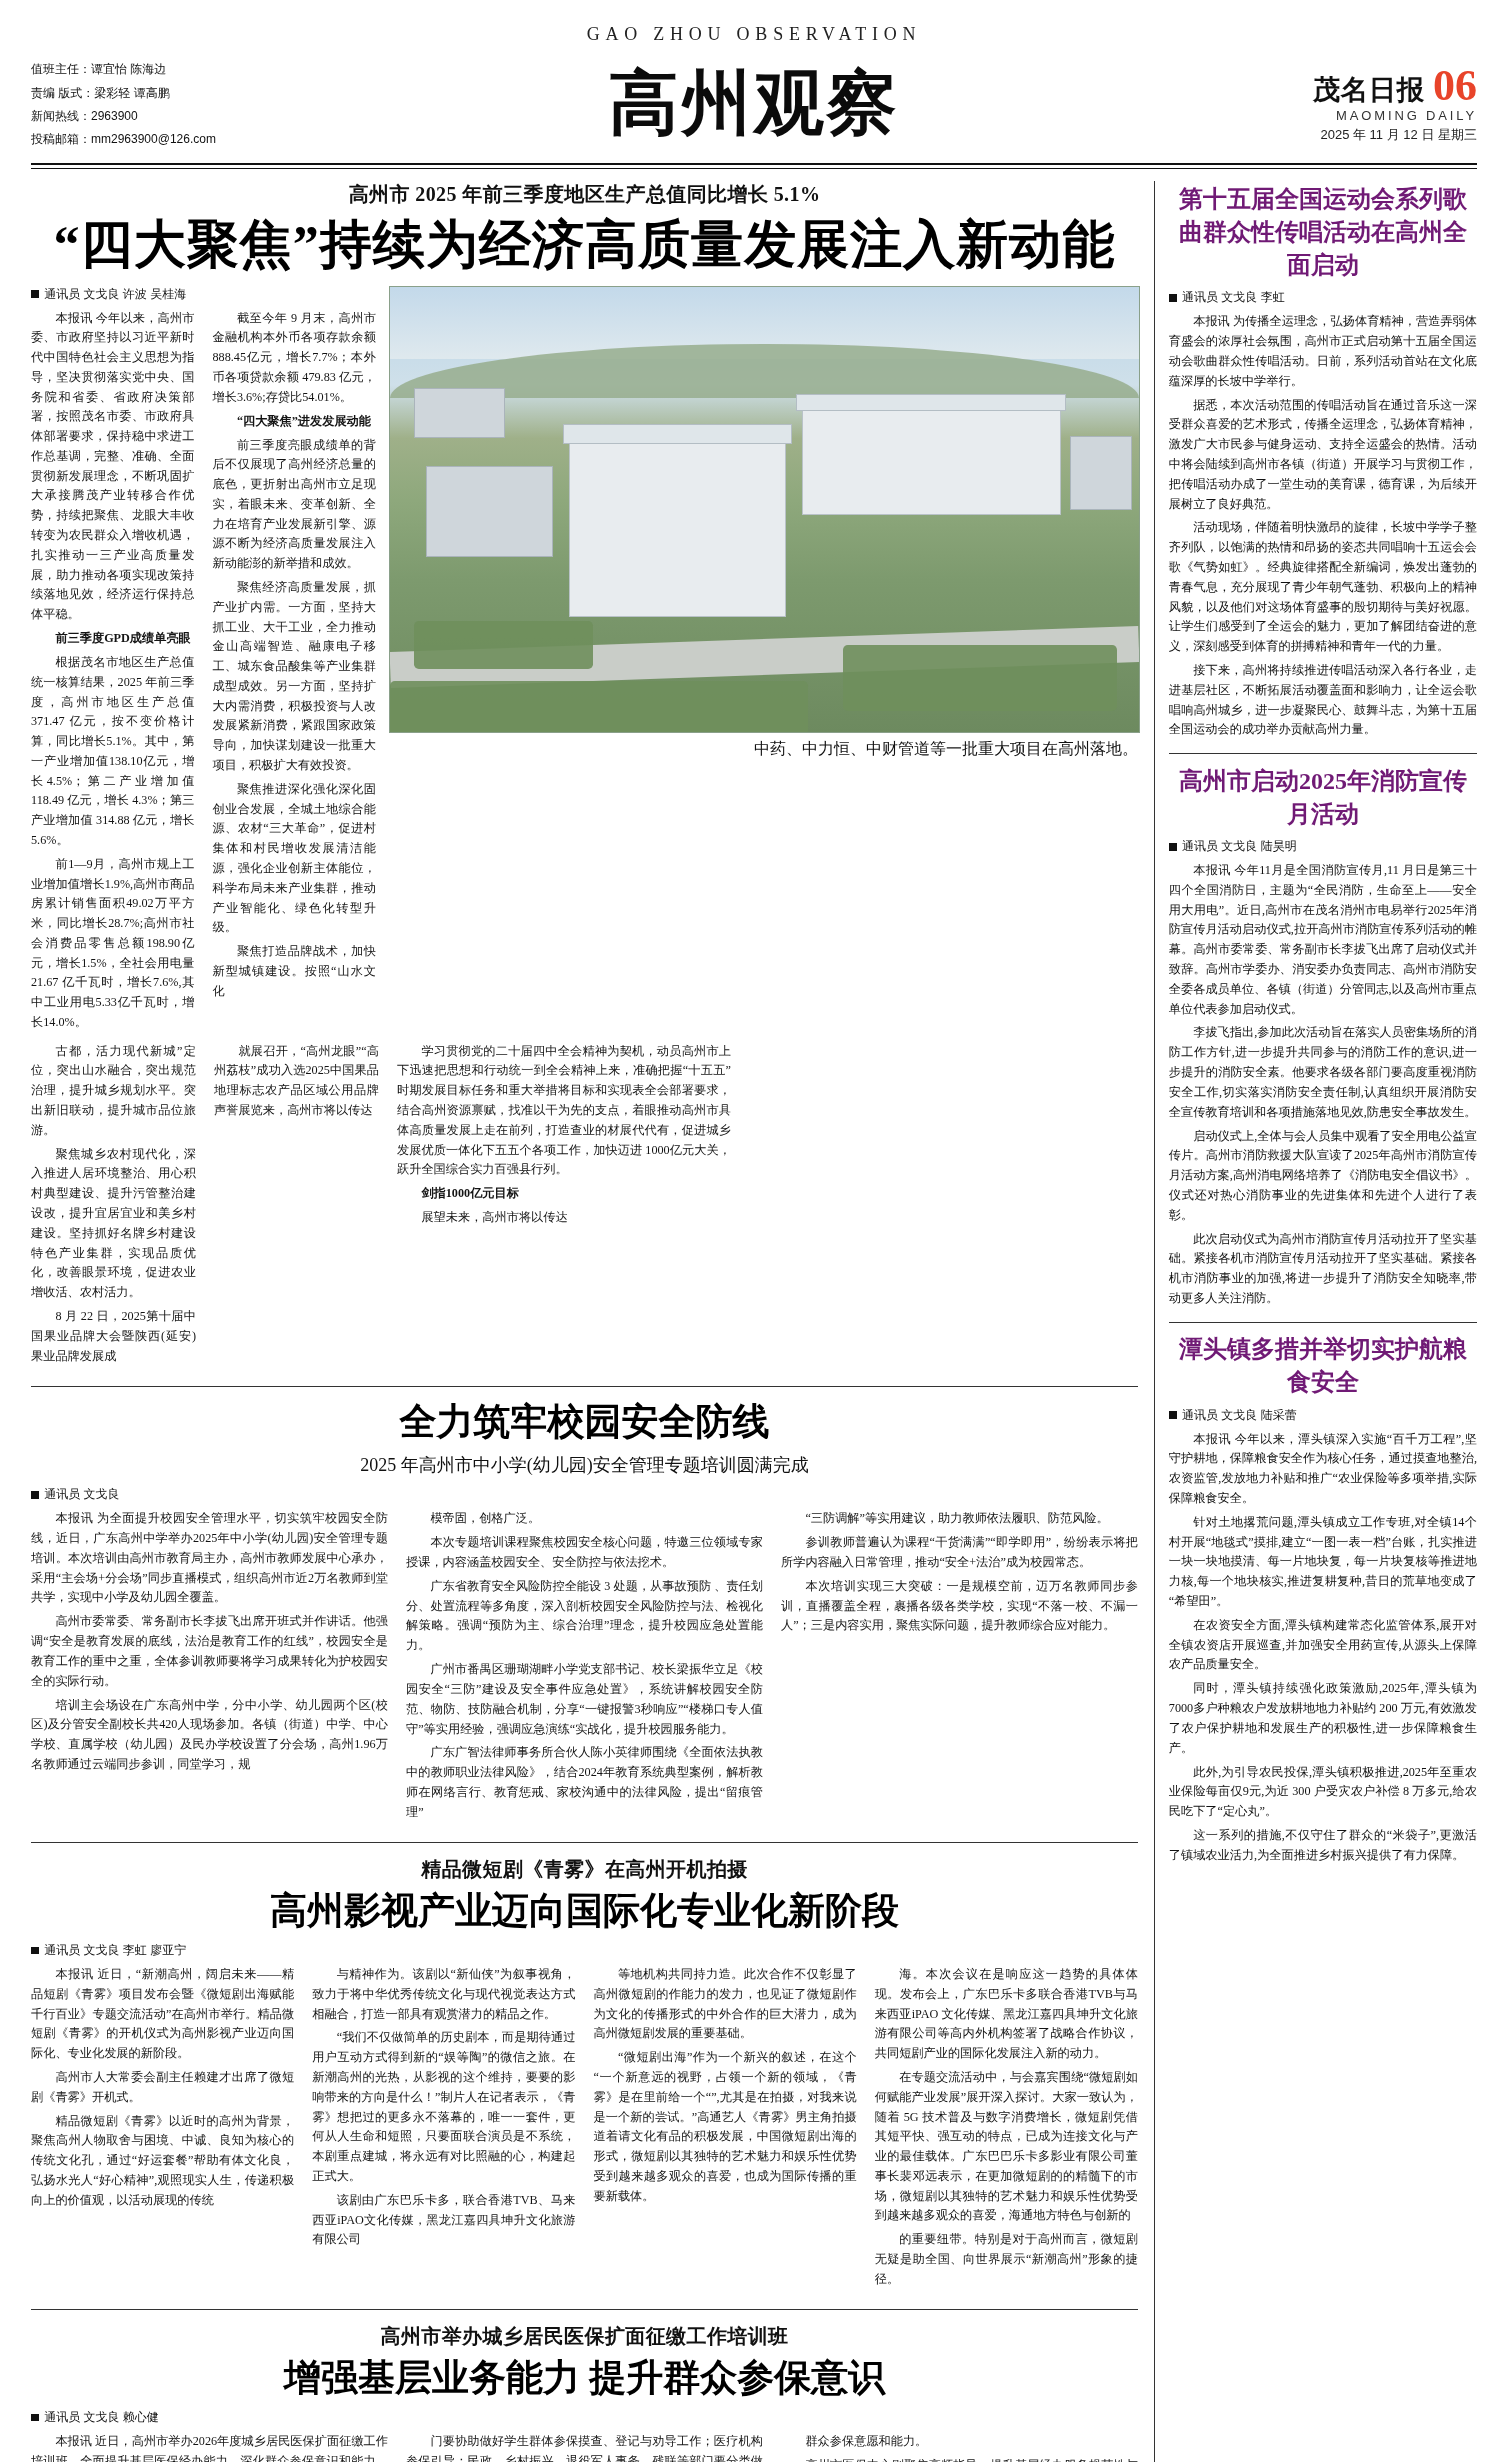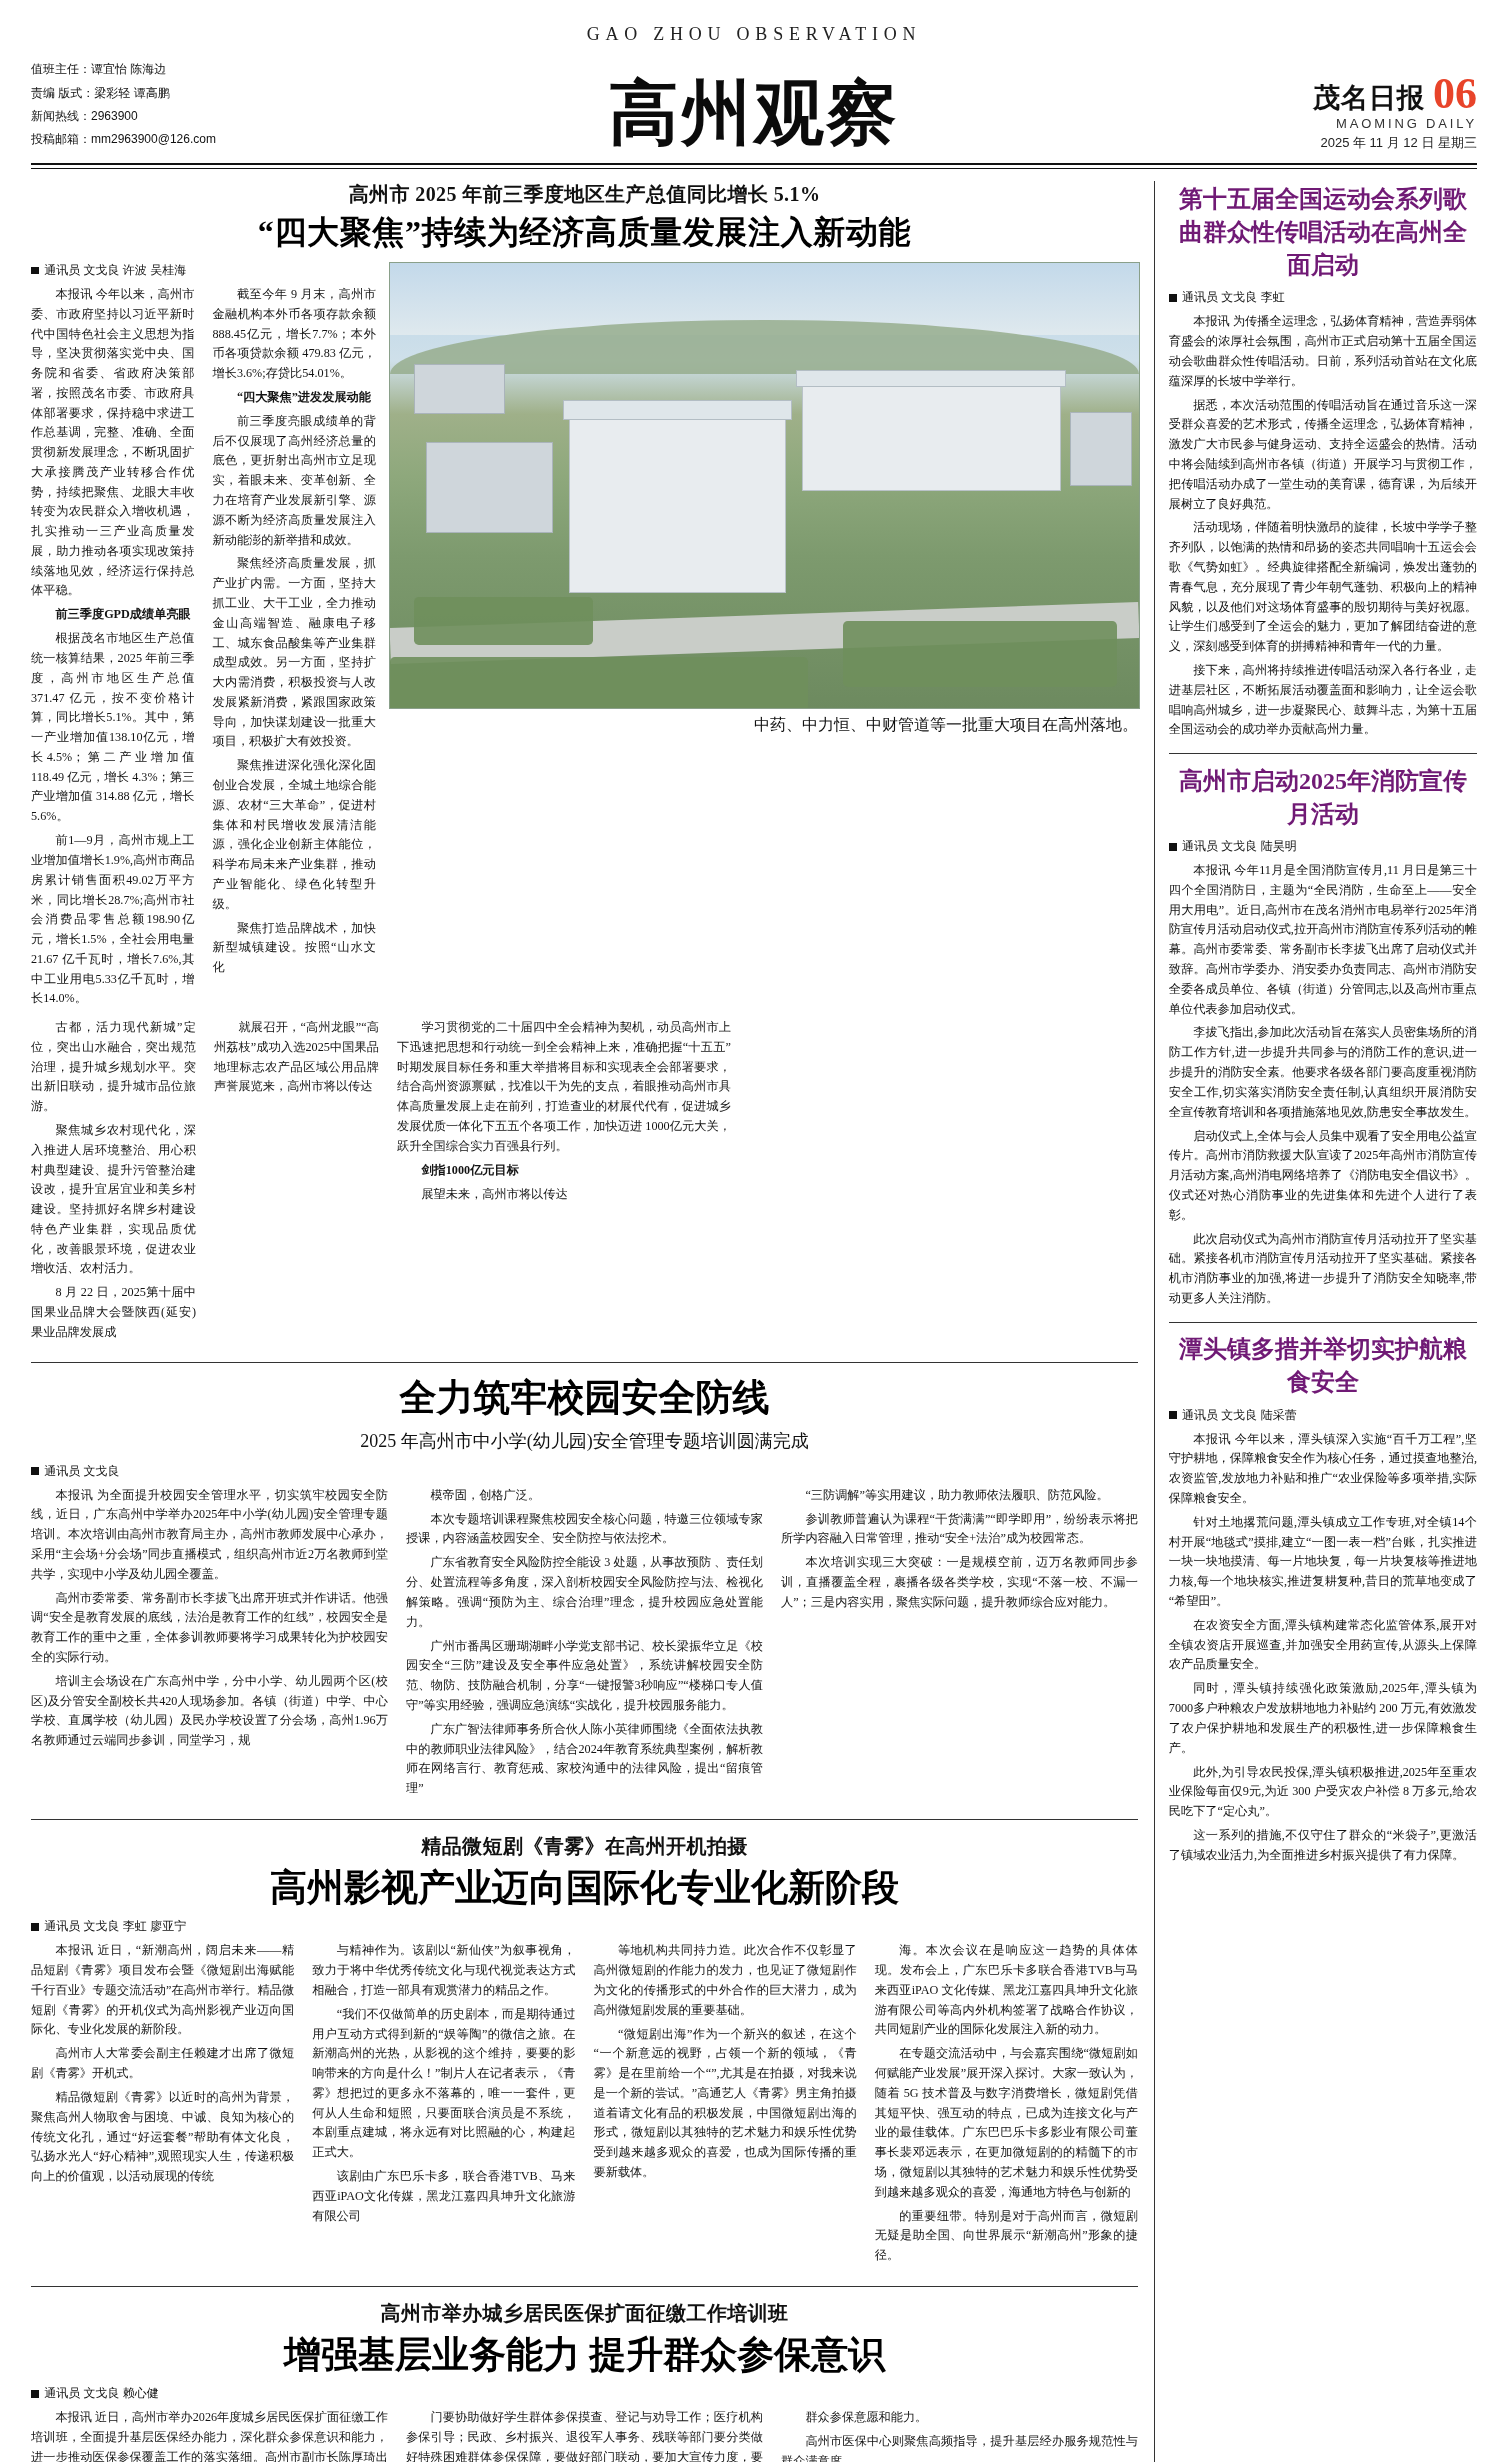--- a/index.html
+++ b/index.html
@@ -20,21 +20,21 @@
   .masthead-top{
     text-align:center;
     letter-spacing:.32em;
     font-size:18px;
     color:#222;
     font-family:"Liberation Serif",serif;
     padding-bottom:6px;
   }
   .masthead{
     display:flex;
-    align-items:flex-end;
+    align-items:center;
     justify-content:space-between;
     padding:3.6px 0 8.4px 0;
     gap:26px;
   }
   .mh-left{
     font-size:12px;
     line-height:1.95;
     color:#111;
     padding-top:3.6px;
     width:334px;
@@ -111,21 +111,21 @@
   .shoulder{
     text-align:center;
     font-size:20px;
     font-weight:bold;
     letter-spacing:.02em;
     color:#111;
     margin-bottom:6px;
   }
   .headline-xl{
     text-align:center;
-    font-size:32px;
+    font-size:52px;
     font-weight:bold;
     letter-spacing:.02em;
     line-height:1.18;
     color:#000;
     margin:2.4px 0 10.7px 0;
   }
   .headline-lg{
     text-align:center;
     font-size:37px;
     font-weight:bold;

